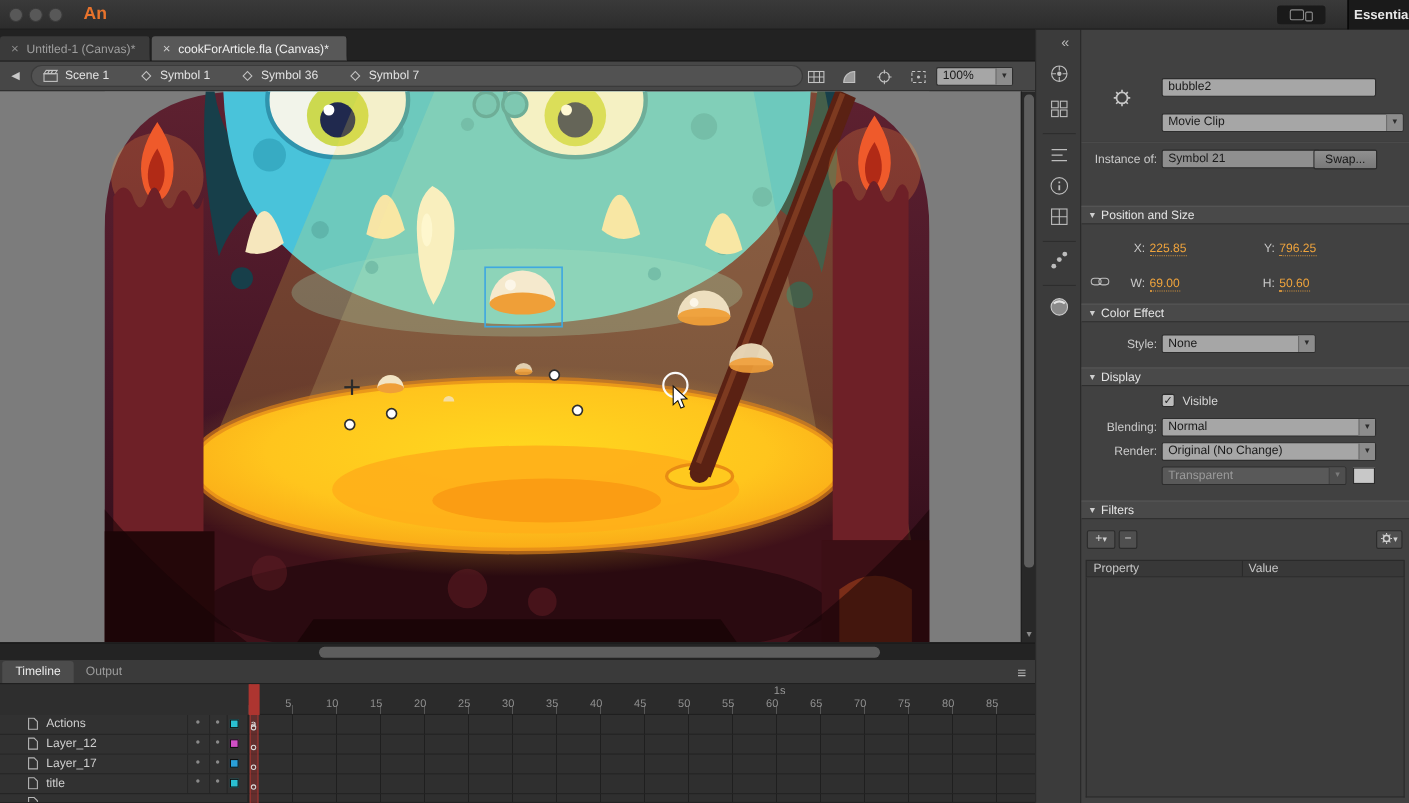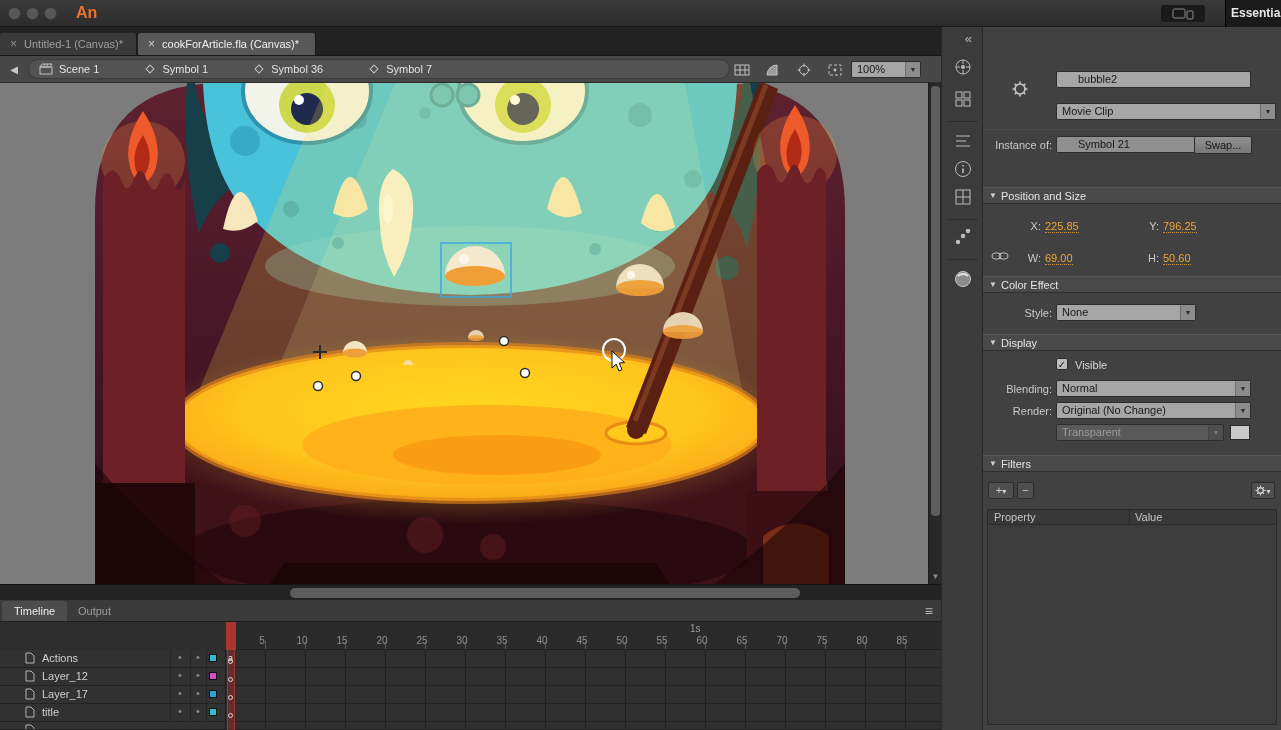--- a/index.html
+++ b/index.html
@@ -16,21 +16,21 @@
   
   .tabstrip{position:absolute;left:0;top:27px;width:941px;height:29px;background:#222;border-bottom:1px solid #171717}
   .doctab{position:absolute;bottom:0;height:22px;line-height:22px;padding:0 10px;color:#9e9e9e;background:#3a3a3a;border-right:1px solid #181818;border-top-left-radius:3px;border-top-right-radius:3px;white-space:nowrap}
   .doctab.active{background:#585858;color:#efefef}
   .doctab .x{margin-right:7px;color:#8f8f8f;font-size:12px}
   .doctab.active .x{color:#cfcfcf}
 
   
   .editbar{position:absolute;left:0;top:56px;width:941px;height:27px;background:#474747;border-bottom:1px solid #2b2b2b}
   .backbtn{position:absolute;left:6px;top:6px;width:16px;height:16px;color:#c9c9c9;font-size:10px;line-height:16px;text-align:center}
-  .crumbbar{position:absolute;left:28px;top:3px;width:702px;height:20px;background:#525252;border:1px solid #3b3b3b;border-radius:10px;display:flex;align-items:center;gap:45px;padding-left:10px;overflow:hidden}
+  .crumbbar{position:absolute;left:28px;top:3px;width:702px;height:20px;background:#525252;border:1px solid #3b3b3b;border-radius:10px;display:flex;align-items:center;gap:28px;padding-left:10px;overflow:hidden}
   .crumb{display:flex;align-items:center;gap:6px;color:#e3e3e3;white-space:nowrap}
   .eb-icons{position:absolute;right:96px;top:4px;display:flex;gap:11px}
   .eb-ic{width:20px;height:19px;display:flex;align-items:center;justify-content:center}
   .zoombox{position:absolute;right:20px;top:5px;width:70px;height:17px;background:#a6a6a6;border:1px solid #2d2d2d;border-radius:2px;color:#191919;line-height:15px}
   .zoombox .zt{position:absolute;left:5px;top:0}
   .dd-a{position:absolute;right:0;top:0;bottom:0;width:15px;background:#8c8c8c;border-left:1px solid #6e6e6e;color:#2c2c2c;font-size:7px;text-align:center;line-height:15px}
 
   
   .stage{position:absolute;left:0;top:83px;width:941px;height:501px;background:#7c7c7c;overflow:hidden}
   .artwork{position:absolute;left:95px;top:0}
@@ -44,21 +44,21 @@
   .timeline{position:absolute;left:0;top:600px;width:941px;height:130px;background:#2e2e2e;overflow:hidden}
   .tl-head{position:absolute;left:0;top:0;width:941px;height:22px;background:#3a3a3a;border-bottom:1px solid #1e1e1e}
   .tl-tab{position:absolute;bottom:0;height:20px;line-height:20px;padding:0 12px;color:#9c9c9c;border-top-left-radius:3px;border-top-right-radius:3px}
   .tl-tab.active{background:#4c4c4c;color:#ededed}
   .tl-menu{position:absolute;right:8px;top:3px;color:#b5b5b5;font-size:14px}
   .tl-body{position:absolute;left:0;top:22px;width:941px;height:108px}
   .tl-ctrl{position:absolute;left:0;top:0;width:226px;height:28px;background:#2f2f2f;border-bottom:1px solid #1f1f1f;border-right:1px solid #1d1d1d}
   .tl-ruler{position:absolute;left:226px;top:0;right:0;height:28px;background:#2b2b2b;border-bottom:1px solid #1f1f1f}
   .ruler-ticks{position:absolute;left:0;right:0;bottom:0;height:8px;background:repeating-linear-gradient(90deg,transparent 0 39px,#575757 39px 40px)}
   .fnum{position:absolute;top:13px;width:24px;text-align:center;color:#8f8f8f;font-size:10px}
-  .fsec{position:absolute;top:1px;width:24px;text-align:left;color:#9a9a9a;font-size:10px}
+  .fsec{position:absolute;top:1px;width:24px;text-align:right;color:#9a9a9a;font-size:10px}
   .frames-bg{position:absolute;left:226px;top:28px;right:0;bottom:0;background:#2f2f2f;background-image:repeating-linear-gradient(90deg,transparent 0 39px,rgba(0,0,0,.35) 39px 40px)}
   .tl-row{position:absolute;left:0;width:941px;height:18px;border-bottom:1px solid #232323}
   .tl-row .lcell{position:absolute;left:0;top:0;width:226px;height:17px;background:#313131;border-right:1px solid #1d1d1d}
   .lname{position:absolute;left:42px;top:2px;color:#cfcfcf}
   .licon{position:absolute;left:25px;top:2px}
   .ldot{position:absolute;top:1px;color:#8a8a8a}
   .lsq{position:absolute;left:209px;top:4px;width:8px;height:8px;border:1px solid #101010}
   .lsep{position:absolute;top:0;bottom:0;width:1px;background:#262626}
   .playhead-col{position:absolute;left:227px;top:0;bottom:0;width:8px;background:rgba(175,48,44,.40);border-left:1px solid #a03530;border-right:1px solid #a03530;z-index:5}
   .playhead-mark{position:absolute;left:226px;top:0;width:10px;height:28px;background:#ad3530;z-index:6}
@@ -70,21 +70,21 @@
   .dock-collapse{position:absolute;top:4px;right:10px;color:#b9b9b9;font-size:13px}
   .dock-ic{position:absolute;left:11px;width:20px;height:20px}
   .dock-sep{position:absolute;left:6px;width:30px;height:1px;background:#2d2d2d}
 
   
   .props{position:absolute;left:983px;top:27px;width:298px;height:703px;background:#414141;overflow:hidden}
   .props-topstrip{position:absolute;left:0;top:0;width:298px;height:38px;background:#2d2d2d;border-bottom:1px solid #232323}
   .ptab{position:absolute;bottom:0;height:20px;line-height:20px;padding:0 11px;color:#9a9a9a;border-top-left-radius:3px;border-top-right-radius:3px}
   .ptab.active{background:#4c4c4c;color:#ececec}
   .plabel{position:absolute;color:#c9c9c9;text-align:right}
-  .pfield{position:absolute;height:17px;background:#a6a6a6;border:1px solid #2d2d2d;border-radius:2px;color:#191919;line-height:15px;padding:0 21px;white-space:nowrap;overflow:hidden}
+  .pfield{position:absolute;height:17px;background:#a6a6a6;border:1px solid #2d2d2d;border-radius:2px;color:#191919;line-height:15px;padding:0 5px;white-space:nowrap;overflow:hidden}
   .pselect{position:absolute;height:17px;background:#a6a6a6;border:1px solid #2d2d2d;border-radius:2px;color:#191919;line-height:15px}
   .pselect .dt{position:absolute;left:5px;top:0;white-space:nowrap}
   .pselect.disabled{background:#595959;color:#9b9b9b}
   .pselect.disabled .dd-a{background:#4e4e4e;color:#7a7a7a;border-left-color:#444}
   .pbtn{position:absolute;height:18px;background:linear-gradient(#909090,#787878);border:1px solid #2b2b2b;border-radius:2px;color:#161616;text-align:center;line-height:16px}
   .sechead{position:absolute;left:0;width:298px;height:17px;background:#494949;border-top:1px solid #575757;border-bottom:1px solid #2e2e2e;color:#e4e4e4;line-height:16px;padding-left:18px}
   .sechead .tri{position:absolute;left:6px;top:0;font-size:8px;color:#cfcfcf}
   .hot{position:absolute;color:#f0a43c;border-bottom:1px dotted rgba(240,164,60,.8)}
   .pcheck{position:absolute;width:12px;height:12px;background:#bcbcbc;border:1px solid #2b2b2b;border-radius:2px;color:#1c1c1c;font-size:10px;line-height:11px;text-align:center}
   .tbl-head{position:absolute;left:4px;width:290px;height:16px;background:#383838;border:1px solid #2a2a2a;color:#c6c6c6;line-height:14px}

